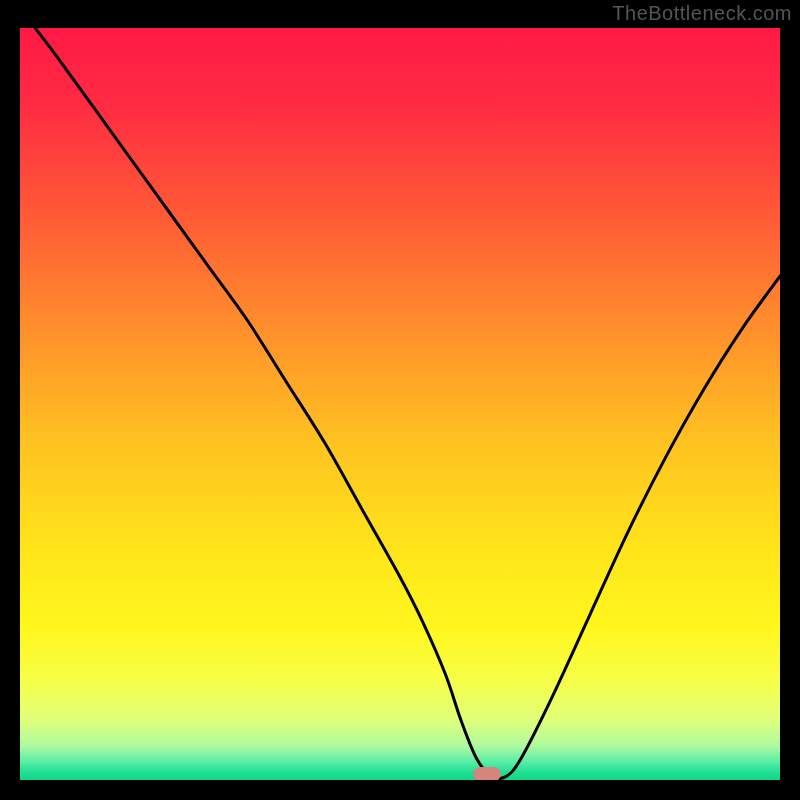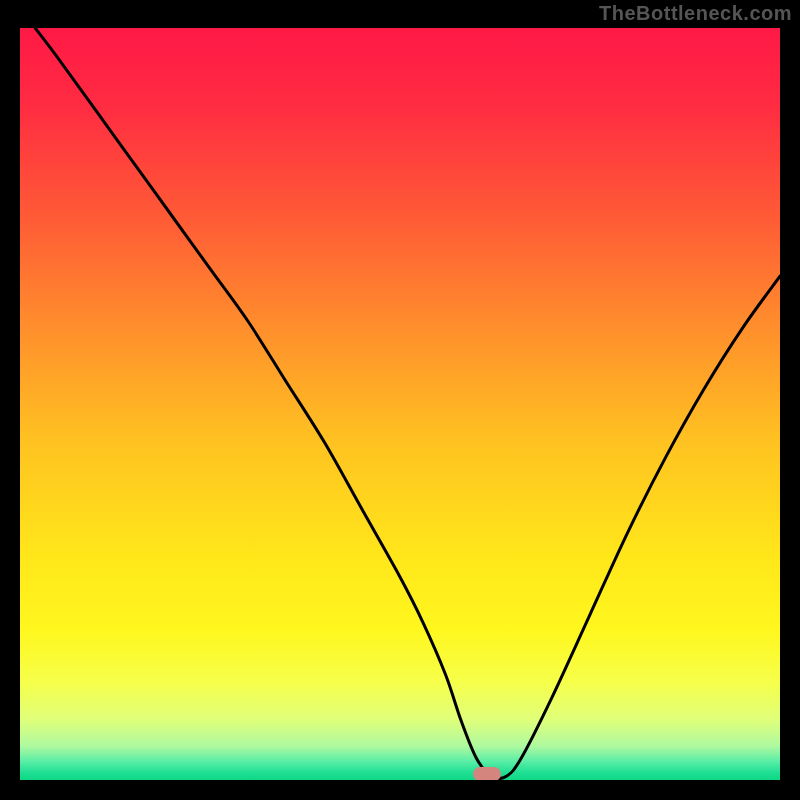--- a/index.html
+++ b/index.html
@@ -16,21 +16,21 @@
     width: 800px;
     height: 800px;
     background: #000;
   }
   .watermark {
     position: absolute;
     top: 2px;
     right: 8px;
     color: #555;
     font-size: 20px;
-    font-weight: 700;
+    font-weight: 400;
     letter-spacing: 0.5px;
     user-select: none;
     z-index: 10;
   }
   .plot-frame {
     position: absolute;
     left: 20px;
     top: 28px;
     width: 760px;
     height: 752px;

